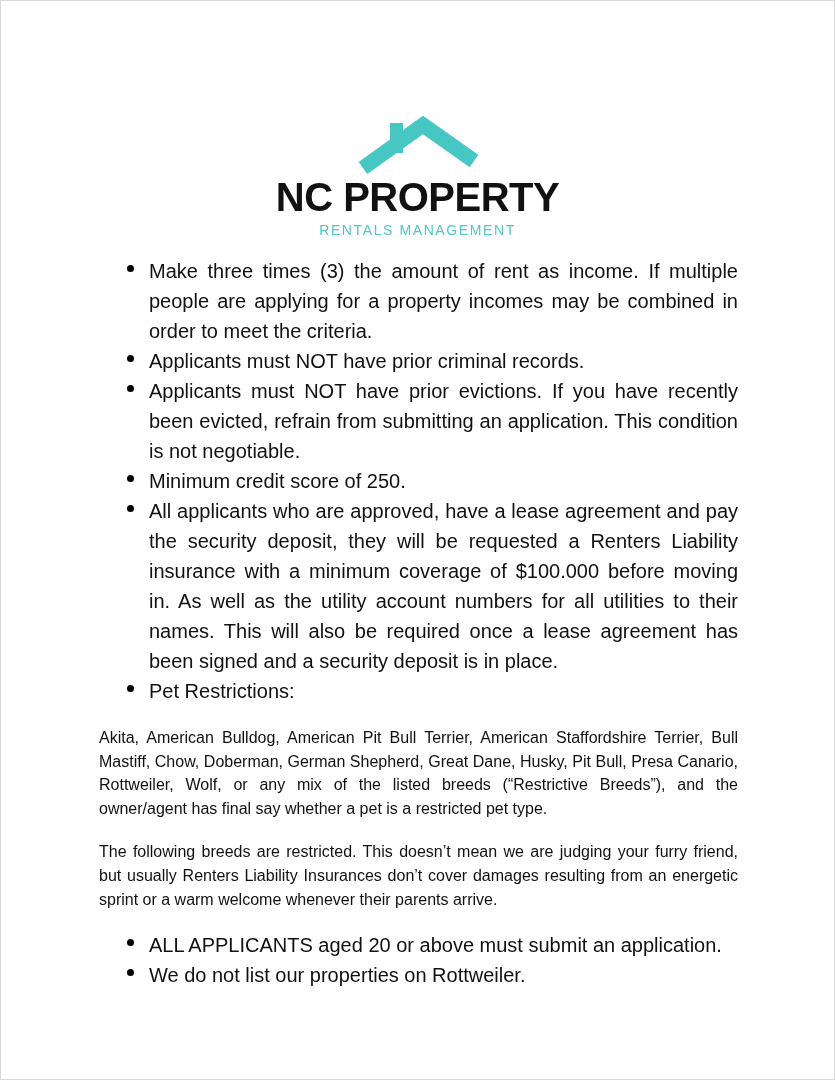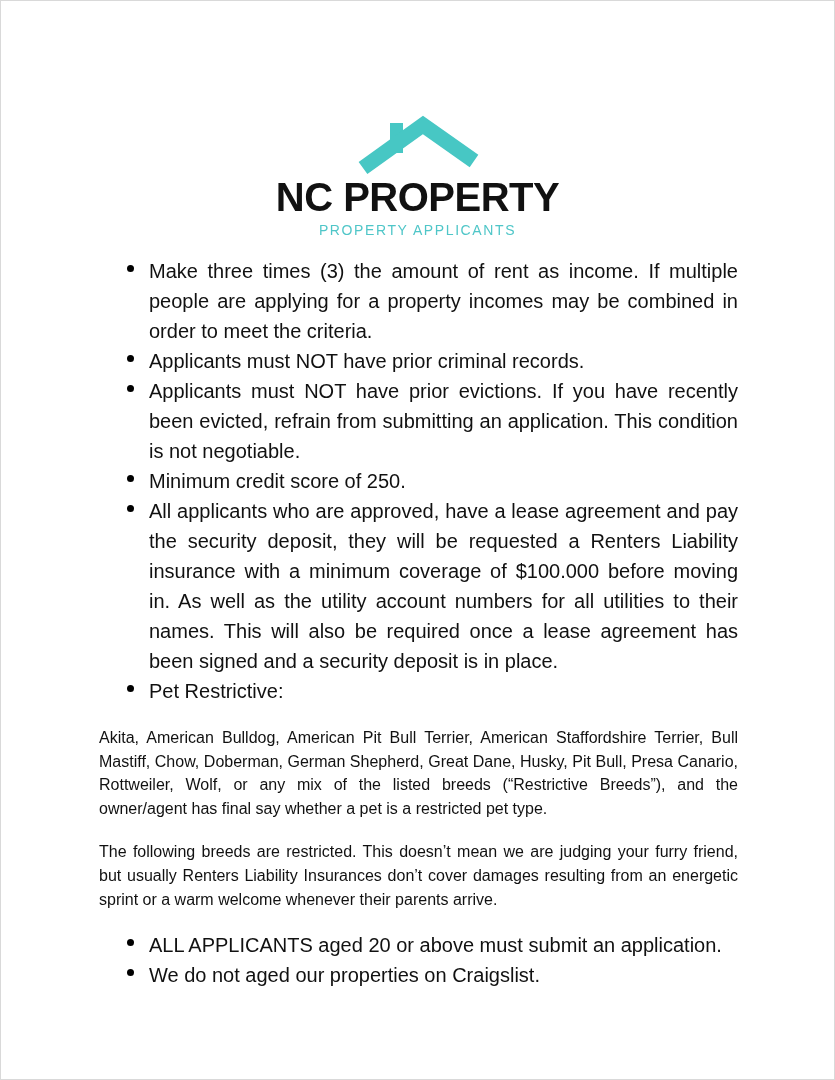--- a/index.html
+++ b/index.html
@@ -80,39 +80,39 @@
       <svg width="122" height="62" viewBox="0 0 122 62" aria-hidden="true">
 
         <rect x="33" y="10" width="13" height="30" fill="#47c7c4"></rect>
 
         <line x1="70" y1="4" x2="36" y2="30" stroke="#ffffff" stroke-width="4"></line>
 
         <path d="M6 55 L66 12 L117 48" fill="none" stroke="#47c7c4" stroke-width="15"></path>
       </svg>
     </span>
     <div class="logo-title">NC PROPERTY</div>
-    <div class="logo-tagline">PROPERTY APPLICANTS</div>
+    <div class="logo-tagline">RENTALS MANAGEMENT</div>
   </header>
 
   <main class="content">
 
 
     <ul class="doc-list">
       <li>Make three times (3) the amount of rent as income. If multiple people are applying for a property incomes may be combined in order to meet the criteria.</li>
       <li>Applicants must NOT have prior criminal records.</li>
       <li>Applicants must NOT have prior evictions. If you have recently been evicted, refrain from submitting an application. This condition is not negotiable.</li>
       <li>Minimum credit score of 250.</li>
       <li>All applicants who are approved, have a lease agreement and pay the security deposit, they will be requested a Renters Liability insurance with a minimum coverage of $100.000 before moving in. As well as the utility account numbers for all utilities to their names. This will also be required once a lease agreement has been signed and a security deposit is in place.</li>
-      <li>Pet Restrictive:</li>
+      <li>Pet Restrictions:</li>
     </ul>
 
     <p class="doc-paragraph">Akita, American Bulldog, American Pit Bull Terrier, American Staffordshire Terrier, Bull Mastiff, Chow, Doberman, German Shepherd, Great Dane, Husky, Pit Bull, Presa Canario, Rottweiler, Wolf, or any mix of the listed breeds (“Restrictive Breeds”), and the owner/agent has final say whether a pet is a restricted pet type.</p>
 
     <p class="doc-paragraph">The following breeds are restricted. This doesn’t mean we are judging your furry friend, but usually Renters Liability Insurances don’t cover damages resulting from an energetic sprint or a warm welcome whenever their parents arrive.</p>
 
     <ul class="doc-list">
       <li>ALL APPLICANTS aged 20 or above must submit an application.</li>
-      <li>We do not aged our properties on Craigslist.</li>
+      <li>We do not list our properties on Rottweiler.</li>
     </ul>
 
   </main>
 
 </div>
 
 </body></html>

